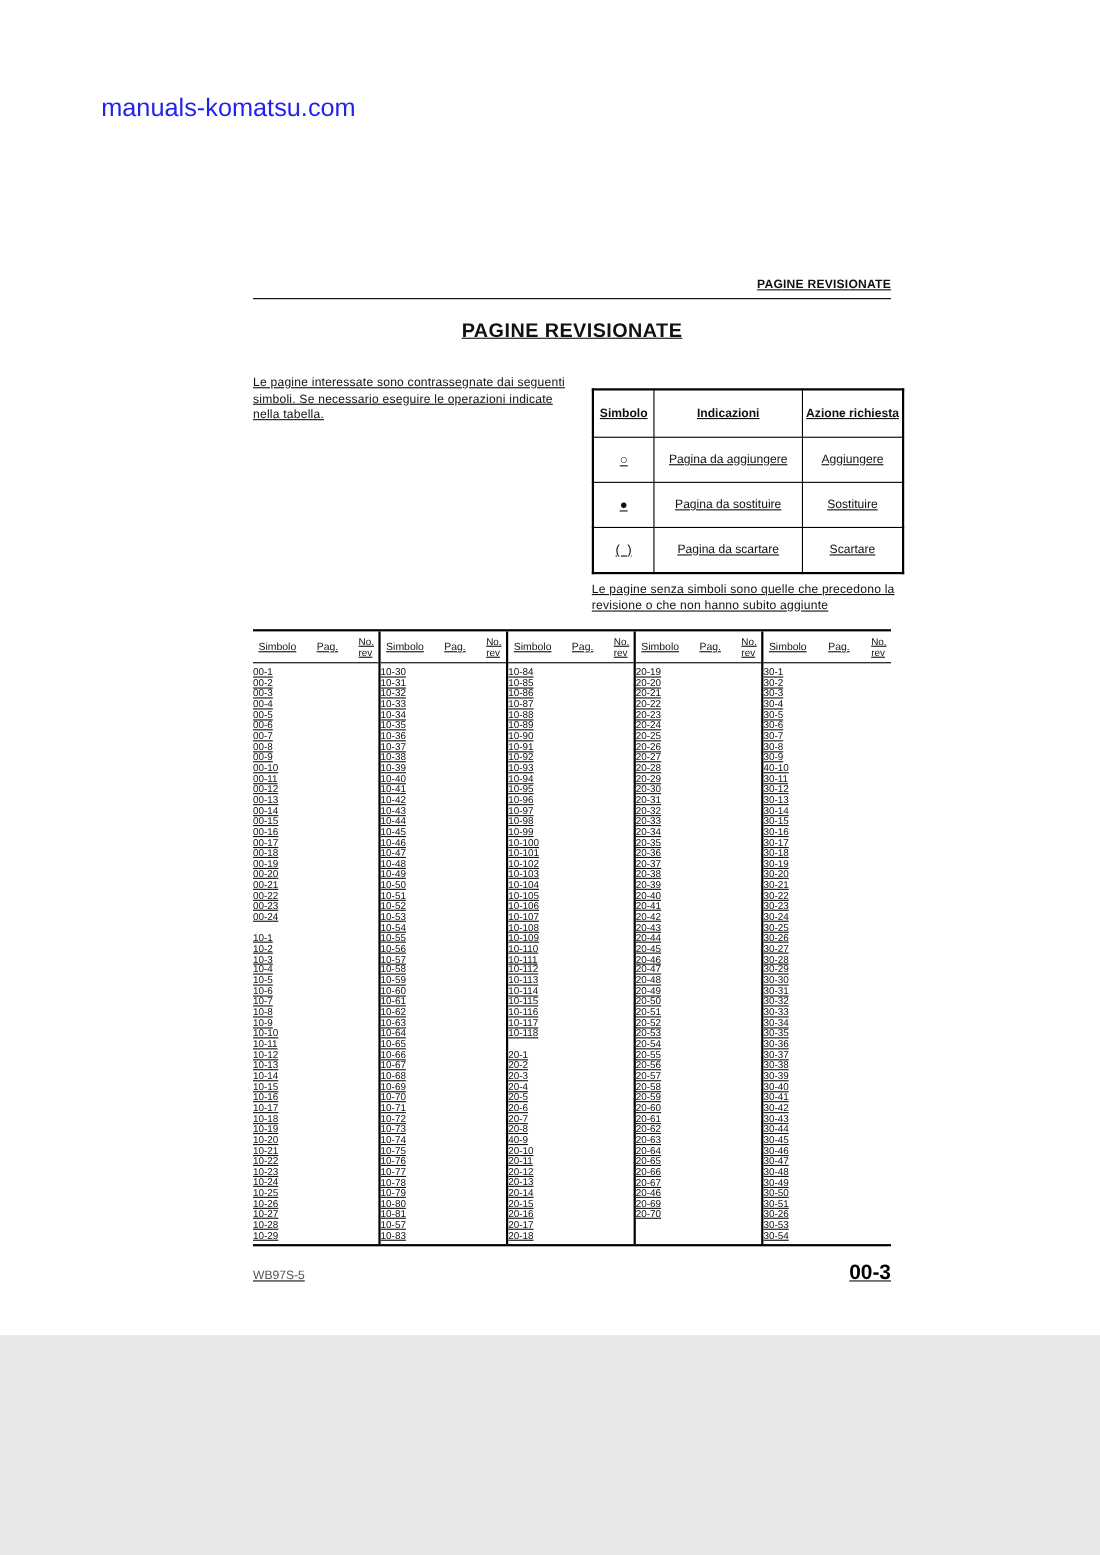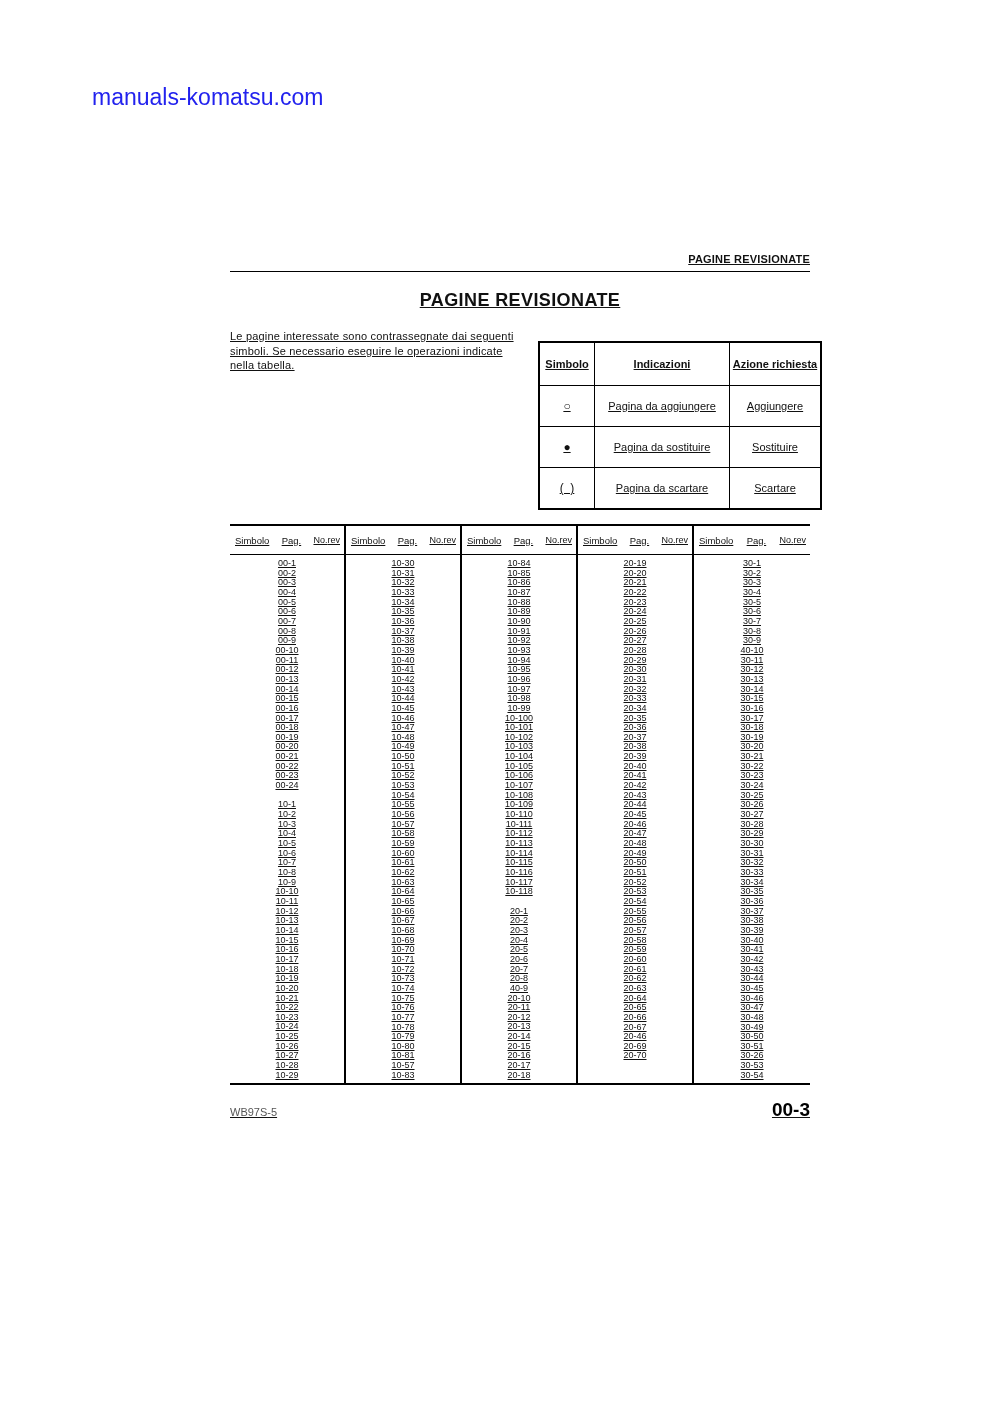--- a/index.html
+++ b/index.html
@@ -1,32 +1,32 @@
 <!DOCTYPE html>
 <html><head>
 <meta charset="utf-8">
 <style>
   html,body { margin:0; padding:0; background:#e8e8e8; }
   .page {
-    position:relative; width:1000px; height:1414px; margin:0 auto;
+    position:relative; width:1000px; height:1214px; margin:0 auto;
     background:#ffffff; font-family:"Liberation Sans", sans-serif; color:#111;
     overflow:hidden;
   }
   .site-link {
     position:absolute; left:92px; top:84px;
     font-size:23px; color:#2222ee; text-decoration:none; cursor:pointer;
   }
   .content { position:absolute; left:230px; top:253px; width:580px;text-decoration:underline; }
 
   .running-header { text-align:right; font-weight:bold; font-size:11px; padding-bottom:6px; letter-spacing:0.2px; }
   .header-rule { border-top:1.5px solid #000; height:0; }
 
   .title { text-align:center; font-size:18px; font-weight:bold; margin:18px 0 0 0; letter-spacing:0.4px; }
 
-  .top-section { display:flex; justify-content:space-between; margin-top:18px; }
+  .top-section { display:flex; justify-content:space-between; margin-top:30px; }
   .intro { width:292px; font-size:11px; line-height:14.5px; margin:0; letter-spacing:0.2px; }
 
   .symbol-block { width:272px; margin-top:12px; }
   .symbol-table { border-collapse:collapse; width:270px; font-size:11px; border:2px solid #000; table-layout:fixed; }
   .symbol-table th, .symbol-table td { border:1.5px solid #000; text-align:center; vertical-align:middle; padding:0 2px; }
   .symbol-table th { font-size:11px; height:42px; line-height:13px; }
   .symbol-table td { height:40px; }
   .symbol-table .col-sym { width:50px; }
   .symbol-table .col-ind { width:130px; }
   .symbol-table .col-act { width:86px; }
@@ -36,23 +36,23 @@
 
   .pages-table { margin-top:14px; border-top:2px solid #000; border-bottom:2px solid #000; }
   .pages-columns { display:flex; }
   .group { width:116px; box-sizing:border-box; }
   .group:not(:last-child) { border-right:2px solid #000; }
   .gh {
     display:flex; justify-content:space-between; align-items:center;
     height:28px; border-bottom:1.5px solid #000; padding:0 4px 0 5px;
     font-size:9.5px; box-sizing:content-box;
   }
-  .gh-no { display:flex; flex-direction:row; font-size:9px; line-height:10px; text-align:left; }
+  .gh-no { display:flex; flex-direction:column; font-size:9px; line-height:10px; text-align:left; }
   .group-body {
-    text-align:center; padding:4px 0 2px 0;
+    text-align:left; padding:4px 0 2px 0;
     font-size:9px; line-height:9.65px; height:522px; overflow:hidden;
   }
   .seg-gap { height:9.65px; }
 
   .footer { display:flex; justify-content:space-between; align-items:baseline; margin-top:14px; }
   .model { font-size:11px; color:#555; }
   .pagenum { font-size:19px; font-weight:bold; color:#000; }
 </style>
 </head>
 <body>
@@ -91,20 +91,21 @@
               <td>Pagina da sostituire</td>
               <td>Sostituire</td>
             </tr>
             <tr>
               <td class="sym">(  )</td>
               <td>Pagina da scartare</td>
               <td>Scartare</td>
             </tr>
           </tbody>
         </table>
+        <p class="note">Le pagine senza simboli sono quelle che precedono la revisione o che non hanno subito aggiunte</p>
       </div>
     </div>
 
     <div class="pages-table">
       <div class="pages-columns">
 
         <div class="group">
           <div class="gh">
             <span>Simbolo</span>
             <span>Pag.</span>

